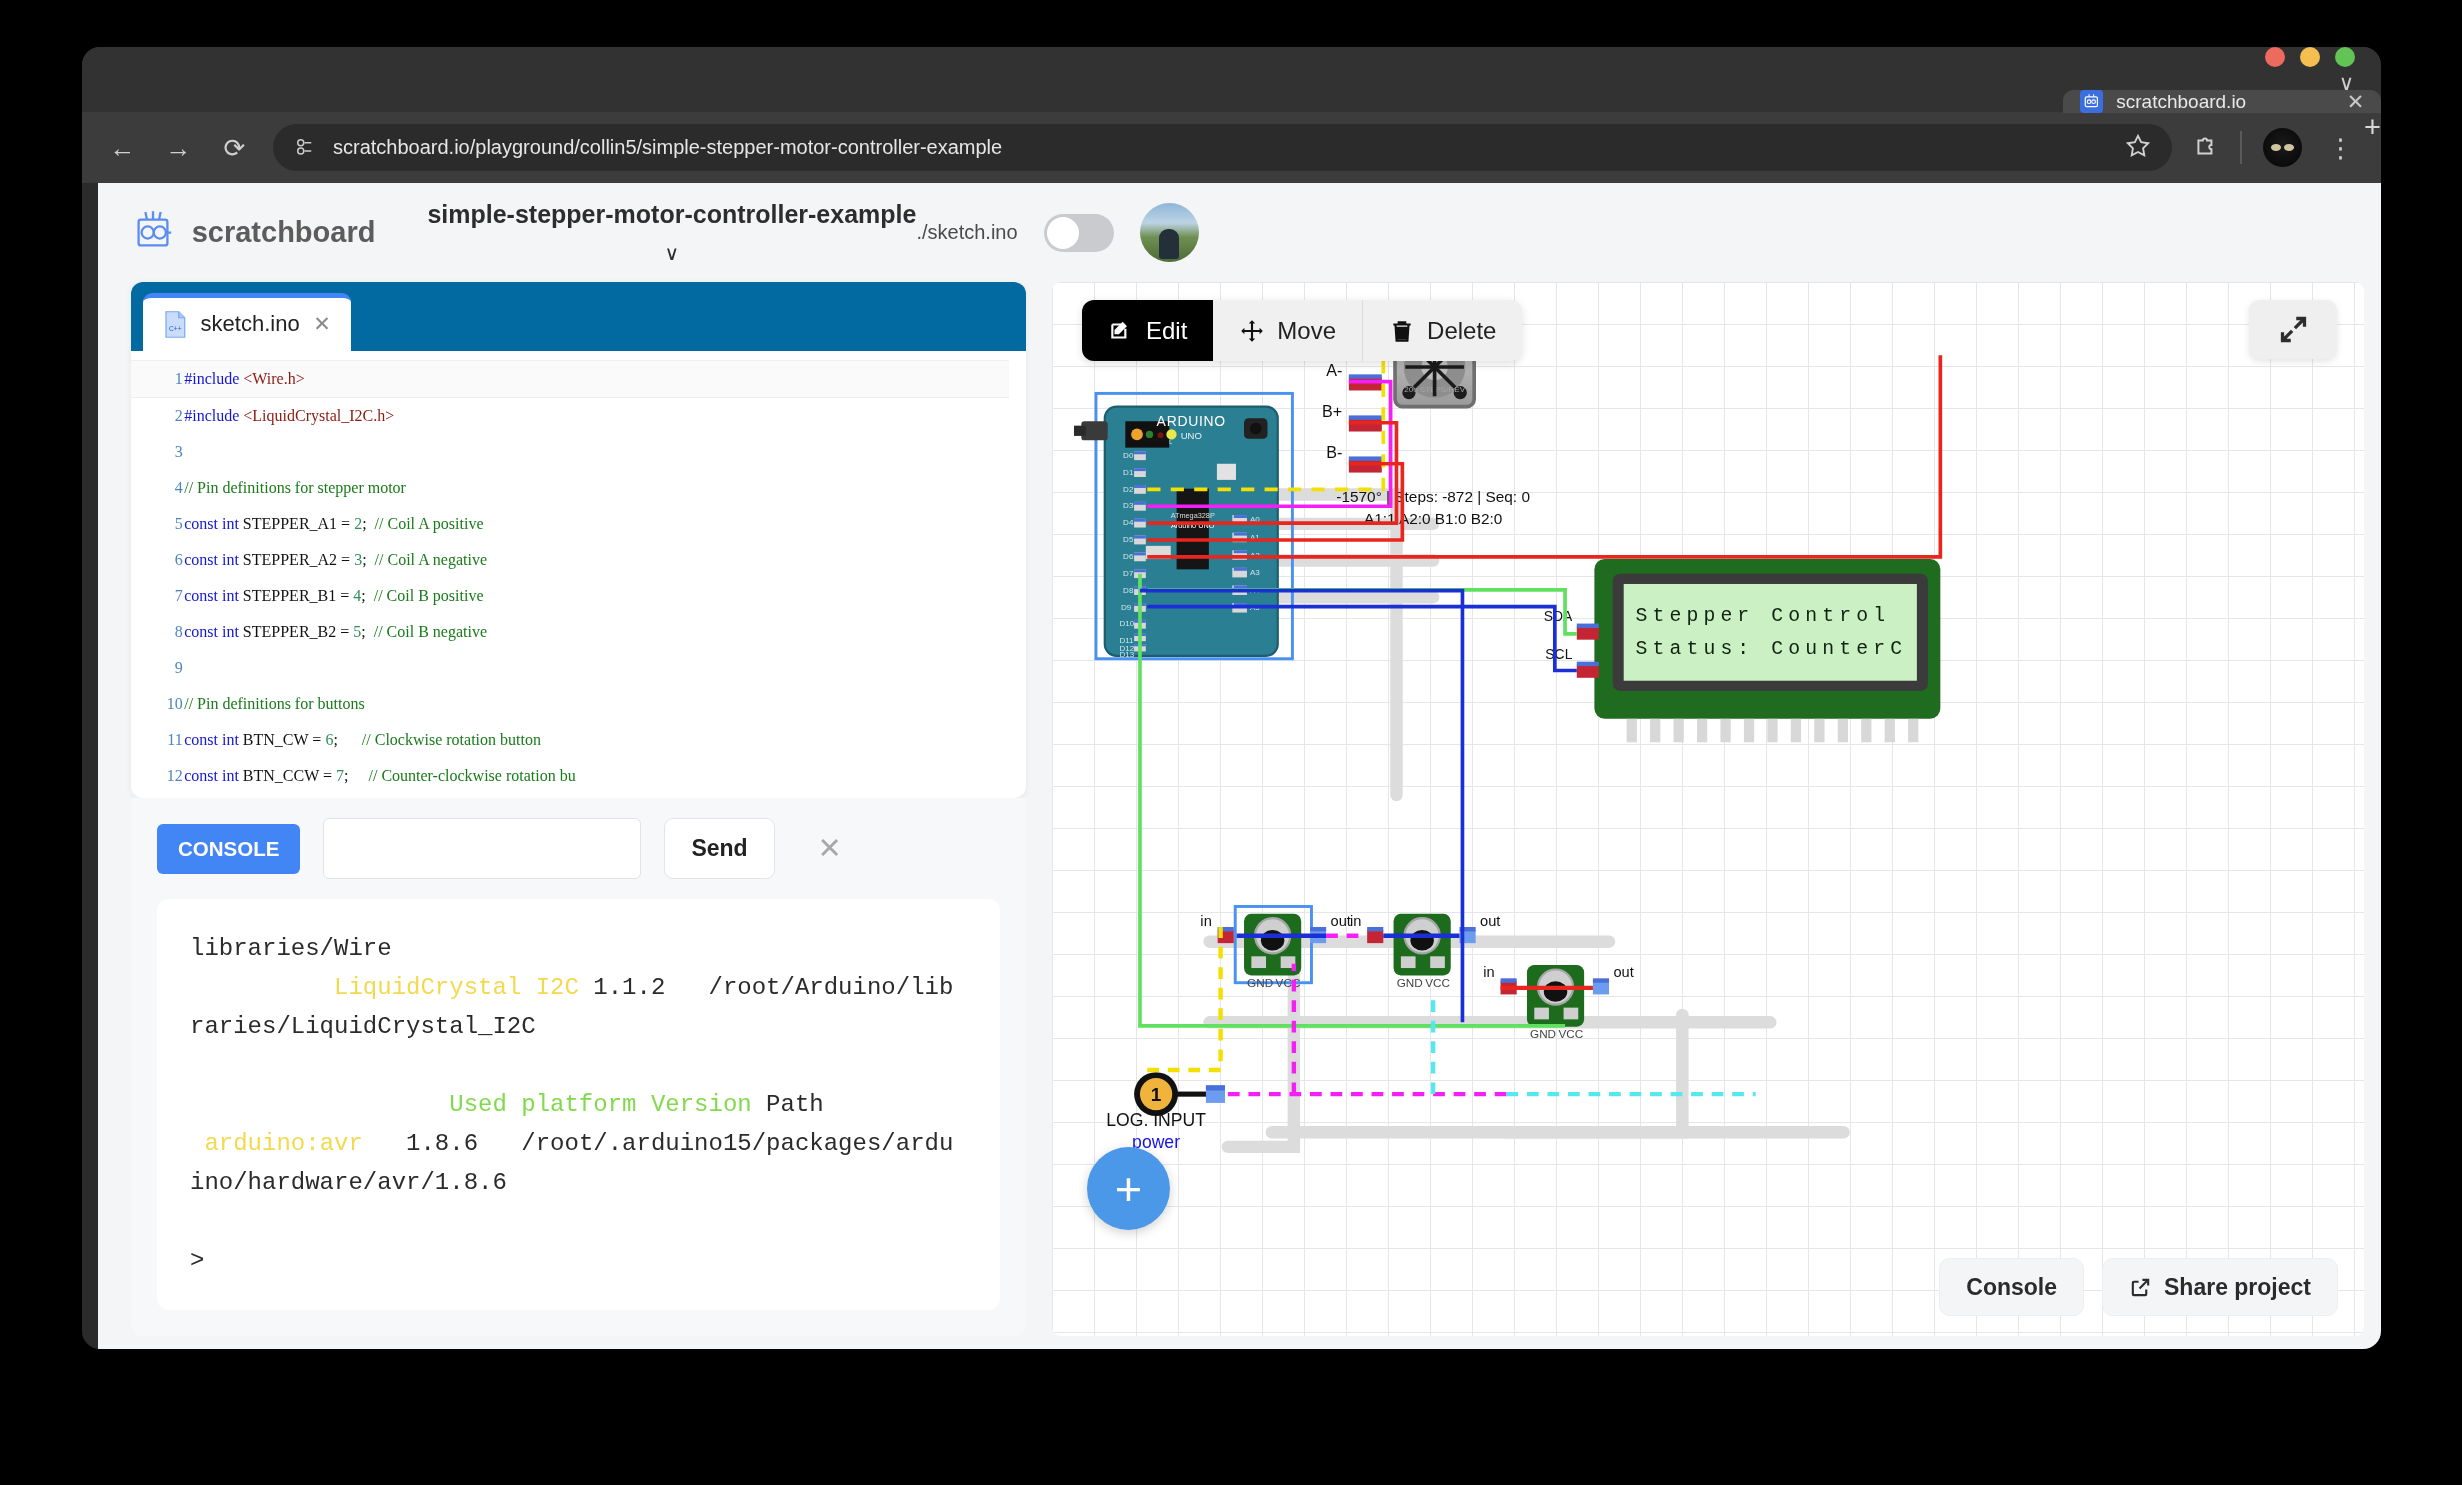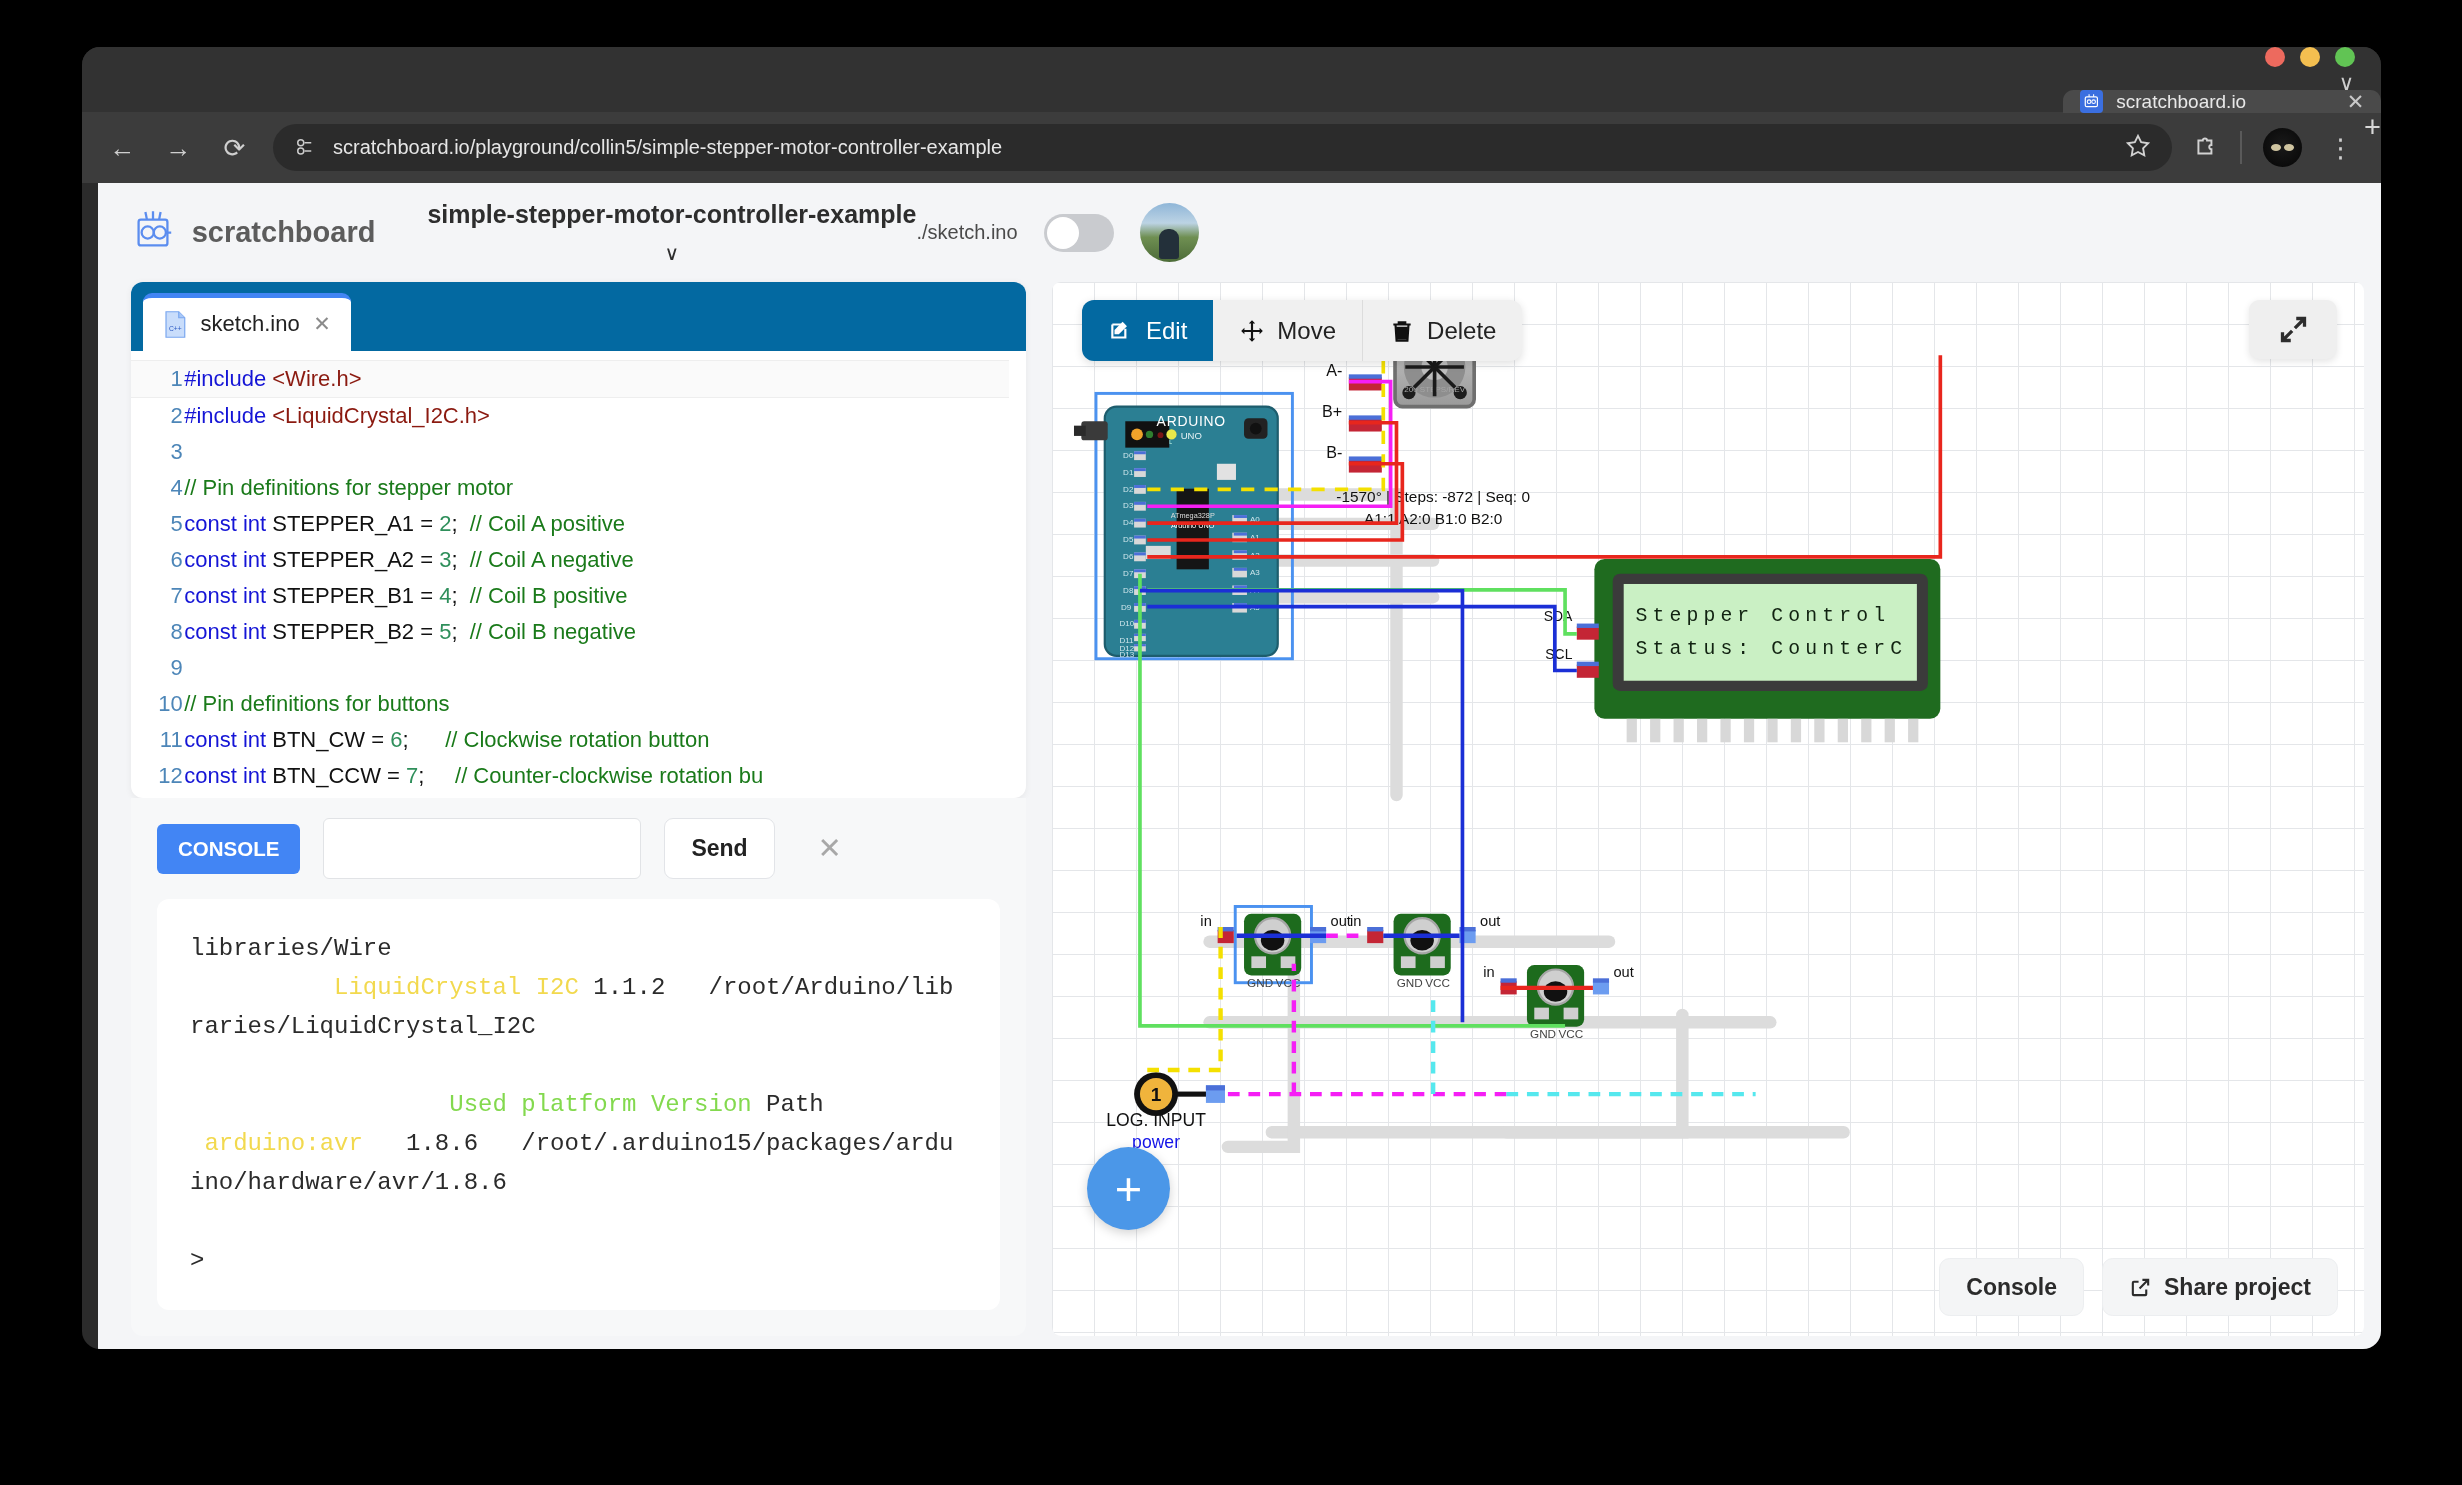--- a/index.html
+++ b/index.html
@@ -168,22 +168,22 @@
     padding: 0 20px;
     cursor: pointer;
   }
   .file-tab-label { font-size: 22px; color: #222; }
   .file-tab-close { font-size: 21px; color: #8b8b8b; cursor: pointer; }
   .cpp-ico { width: 24px; height: 29px; flex: none; }
 
   .code {
     flex: 1;
     padding: 9px 17px 0 0;
-    font-family: Liberation Sans, sans-serif;
-    font-size: 22px;
+    font-family: Liberation Serif, serif;
+    font-size: 16px;
     line-height: 36px;
     overflow: hidden;
     position: relative;
     white-space: pre;
   }
   .code-line { padding-left: 16.7px; }
   .code-line.active { background: #fafafa; border-top: 0.8px solid #eee; border-bottom: 0.8px solid #eee; }
   .ln { color: #4d86b8; display: inline-block; width: 35px; text-align: right; margin-right: 1.5px; }
   .kw { color: #1515d6; }
   .str { color: #8b1a10; }
@@ -258,21 +258,21 @@
     border-radius: 12px;
     box-shadow: 0 2.3px 9px rgba(0,0,0,.12);
     overflow: hidden;
     z-index: 20;
   }
   .tool {
     display: flex; align-items: center; gap: 12px;
     padding: 16.7px 26px;
     font-size: 24px; color: #222; cursor: pointer;
   }
-  .tool.active { background: #0369a1; color: #fff; }
+  .tool.active { background: #000000; color: #fff; }
   .tool + .tool { border-left: 1.5px solid #dcdcdc; }
   .tool.active + .tool { border-left: none; }
 
   .fs-btn {
     position: absolute; right: 27px; top: 18px;
     width: 88px; height: 59px;
     background: #efefef; border-radius: 10.6px;
     display: flex; align-items: center; justify-content: center;
     box-shadow: 0 2.3px 7.6px rgba(0,0,0,.10);
     cursor: pointer; z-index: 20;

